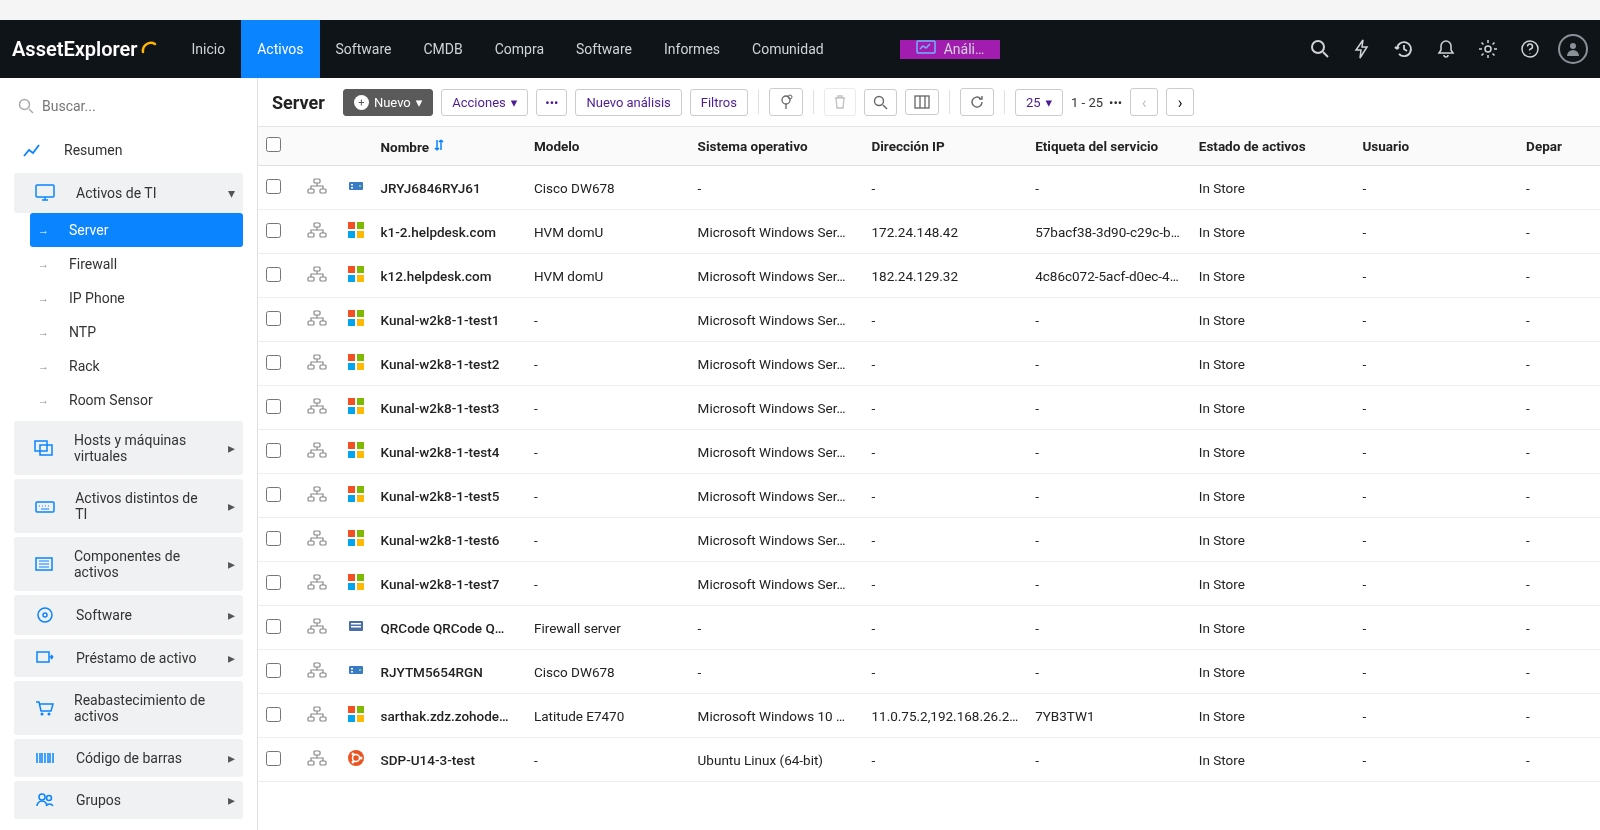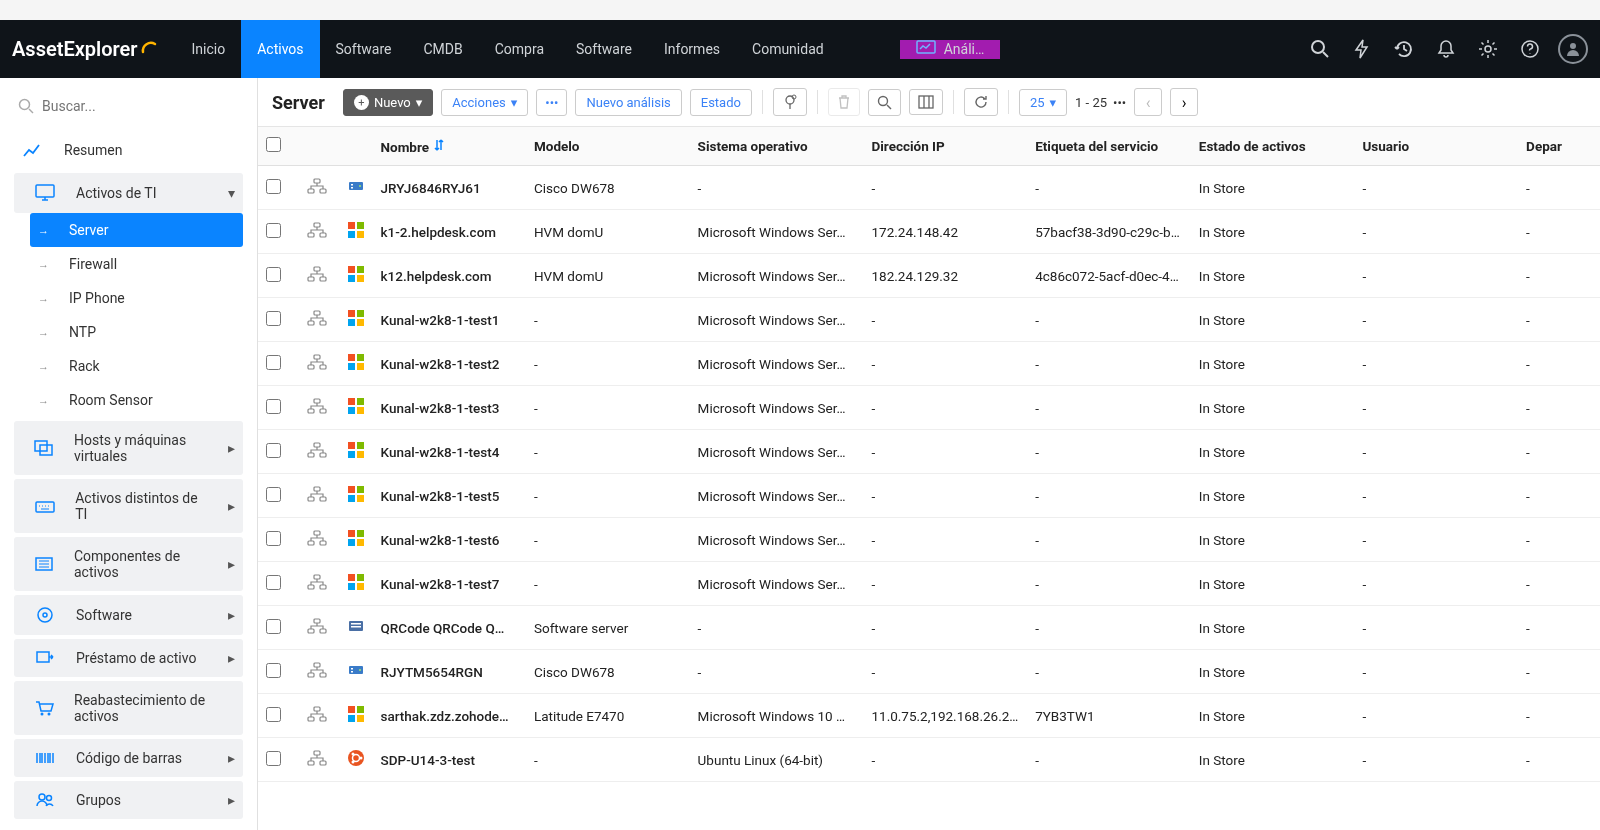--- a/index.html
+++ b/index.html
@@ -25,21 +25,21 @@
 .side-row.subhead { background: #f0f1f3; margin-top: 4px; padding-left: 20px; }
 .side-sub { padding-left: 16px; }
 .side-sub .side-row { padding: 9px 8px; }
 .side-sub .side-row.active { background: #0a84ff; color: #fff; border-radius: 3px; }
 .side-sub .arrow { color: #888; font-size: 11px; }
 .side-sub .active .arrow { color: #fff; }
 
 .main { flex: 1; background: #fff; display: flex; flex-direction: column; overflow: hidden; }
 .toolbar { display: flex; align-items: center; gap: 8px; padding: 10px 14px; border-bottom: 1px solid #e5e5e5; flex-wrap: wrap; }
 .toolbar .title { font-size: 18px; font-weight: 700; color: #222; margin-right: 10px; }
-.btn { border: 1px solid #ccc; background: #fff; padding: 5px 10px; font-size: 13px; border-radius: 3px; cursor: pointer; display: inline-flex; align-items: center; gap: 5px; color: #3b82f6; }
+.btn { border: 1px solid #ccc; background: #fff; padding: 5px 10px; font-size: 13px; border-radius: 3px; cursor: pointer; display: inline-flex; align-items: center; gap: 5px; color: #4c1d95; }
 .btn.dark { background: #5a5a5a; color: #fff; border-color: #5a5a5a; }
 .btn .plus-circ { width: 15px; height: 15px; border-radius: 50%; background: #888; color: #fff; display: inline-flex; align-items: center; justify-content: center; font-size: 11px; line-height: 1; }
 .btn.dark .plus-circ { background: #fff; color: #5a5a5a; }
 .btn.icon-only { padding: 5px 8px; }
 .sep { width: 1px; height: 24px; background: #e0e0e0; margin: 0 2px; }
 .page-ctrl { display: flex; align-items: center; gap: 6px; font-size: 13px; color: #333; }
 .page-btn { width: 28px; height: 28px; border: 1px solid #ccc; display: flex; align-items: center; justify-content: center; border-radius: 3px; cursor: pointer; }
 
 .grid { flex: 1; overflow: auto; }
 table { width: 100%; border-collapse: collapse; font-size: 13.5px; }
@@ -285,21 +285,21 @@
           <span>▾</span>
         </button>
       <button class="btn">
           <span>Acciones</span> 
           <span>▾</span>
         </button>
       <button class="btn icon-only">
           <span>•••</span>
         </button>
       <button class="btn">Nuevo análisis</button>
-      <button class="btn">Estado</button>
+      <button class="btn">Filtros</button>
       <span class="sep"></span>
       <button class="btn icon-only">
           <svg width="16" height="16" viewBox="0 0 16 16">
             <circle cx="8" cy="6" r="4" stroke="#666" stroke-width="1.3" fill="none"></circle>
             <path d="M8 10v5" stroke="#666" stroke-width="1.3"></path>
             <circle cx="12" cy="3" r="2" stroke="#666" stroke-width="1" fill="none"></circle>
           </svg>
         </button>
       <span class="sep"></span>
       <button class="btn icon-only" style="opacity:.4">
@@ -595,21 +595,21 @@
                     <rect x="1" y="11" width="6" height="4" rx="1" stroke="#888" stroke-width="1.2" fill="none"></rect>
                     <rect x="13" y="11" width="6" height="4" rx="1" stroke="#888" stroke-width="1.2" fill="none"></rect>
                     <path d="M10 5v3M4 11V8h12v3" stroke="#888" stroke-width="1.2" fill="none"></path>
                   </svg></span></td>
               <td><span class="os-icon"><svg width="16" height="16" viewBox="0 0 16 16">
                     <rect x="1" y="3" width="14" height="10" rx="1" fill="#4a6fa5"></rect>
                     <rect x="3" y="5" width="10" height="1.5" fill="#fff"></rect>
                     <rect x="3" y="8" width="10" height="1.5" fill="#fff"></rect>
                   </svg></span></td>
               <td class="name-cell">QRCode QRCode Q…</td>
-              <td>Software server</td>
+              <td>Firewall server</td>
               <td>-</td>
               <td>-</td>
               <td>-</td>
               <td>In Store</td>
               <td>-</td>
               <td>-</td>
             </tr>
             <tr>
               <td><input type="checkbox" class="chk" style=""></td>
               <td><span class="net-icon"><svg width="20" height="16" viewBox="0 0 20 16">

